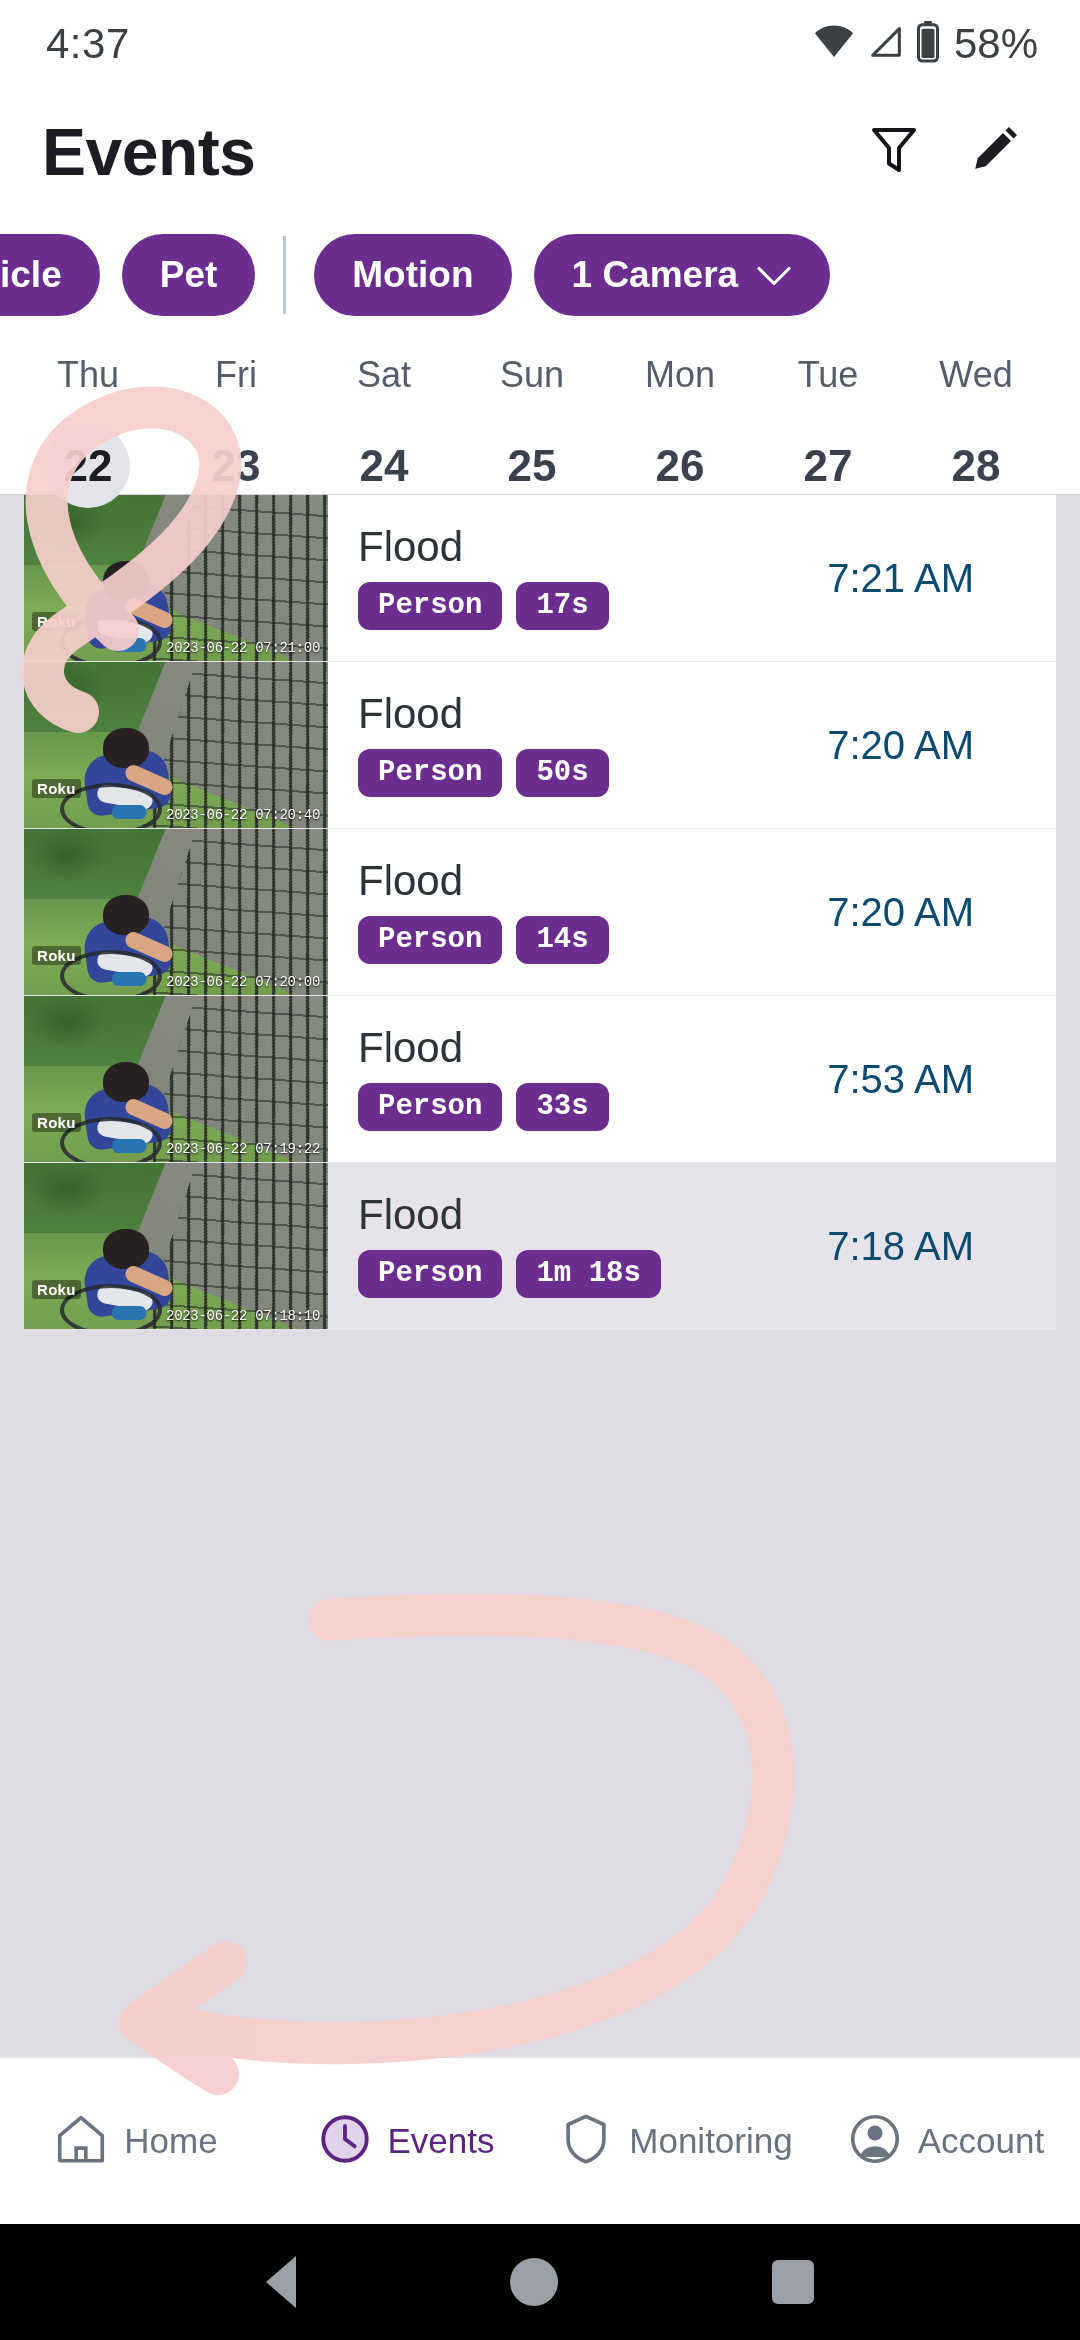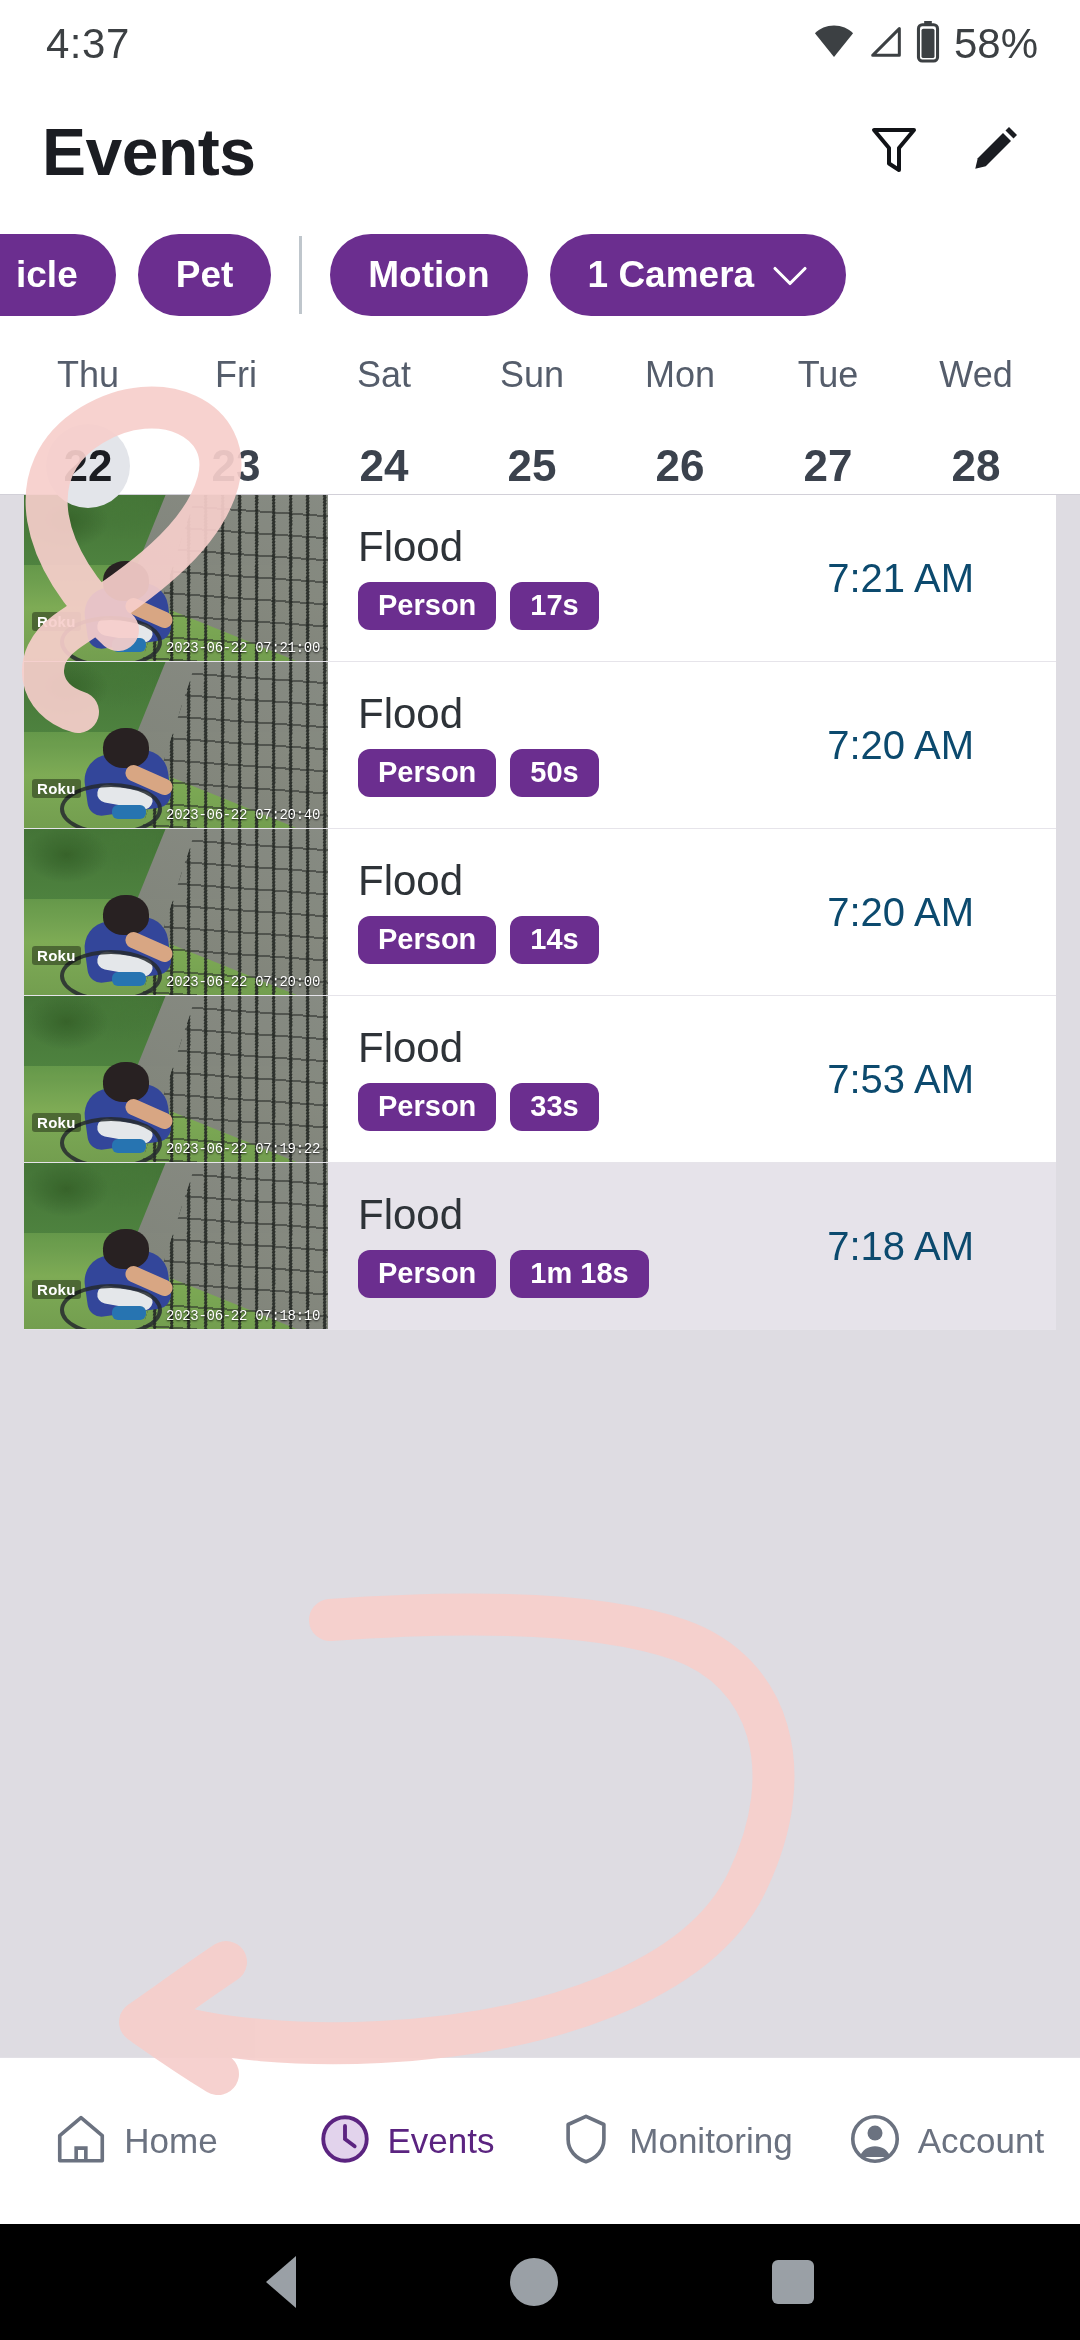--- a/index.html
+++ b/index.html
@@ -77,21 +77,21 @@
   }
   .hicon { display: block; }
 
   
   .chips-row {
     flex: 0 0 118px;
     height: 118px;
     display: flex;
     align-items: center;
     gap: 22px;
-    padding-left: 16px;
+    padding-left: 0;
     overflow: hidden;
     position: relative;
   }
   .chip {
     background: #6b2e8f;
     color: #ffffff;
     border-radius: 56px;
     font-size: 37px;
     font-weight: bold;
     height: 82px;
@@ -308,20 +308,21 @@
   }
   .badge {
     background: #6b2e8f;
     color: #ffffff;
     border-radius: 12px;
     font-size: 29px;
     font-weight: bold;
     padding: 9px 20px 10px 20px;
     line-height: 1;
     white-space: nowrap;
+    font-family: Liberation Mono, monospace;
   }
   .event-time {
     position: absolute;
     right: 82px;
     top: 50%;
     transform: translateY(-50%);
     font-size: 40px;
     color: #0c4a6e;
     white-space: nowrap;
   }

